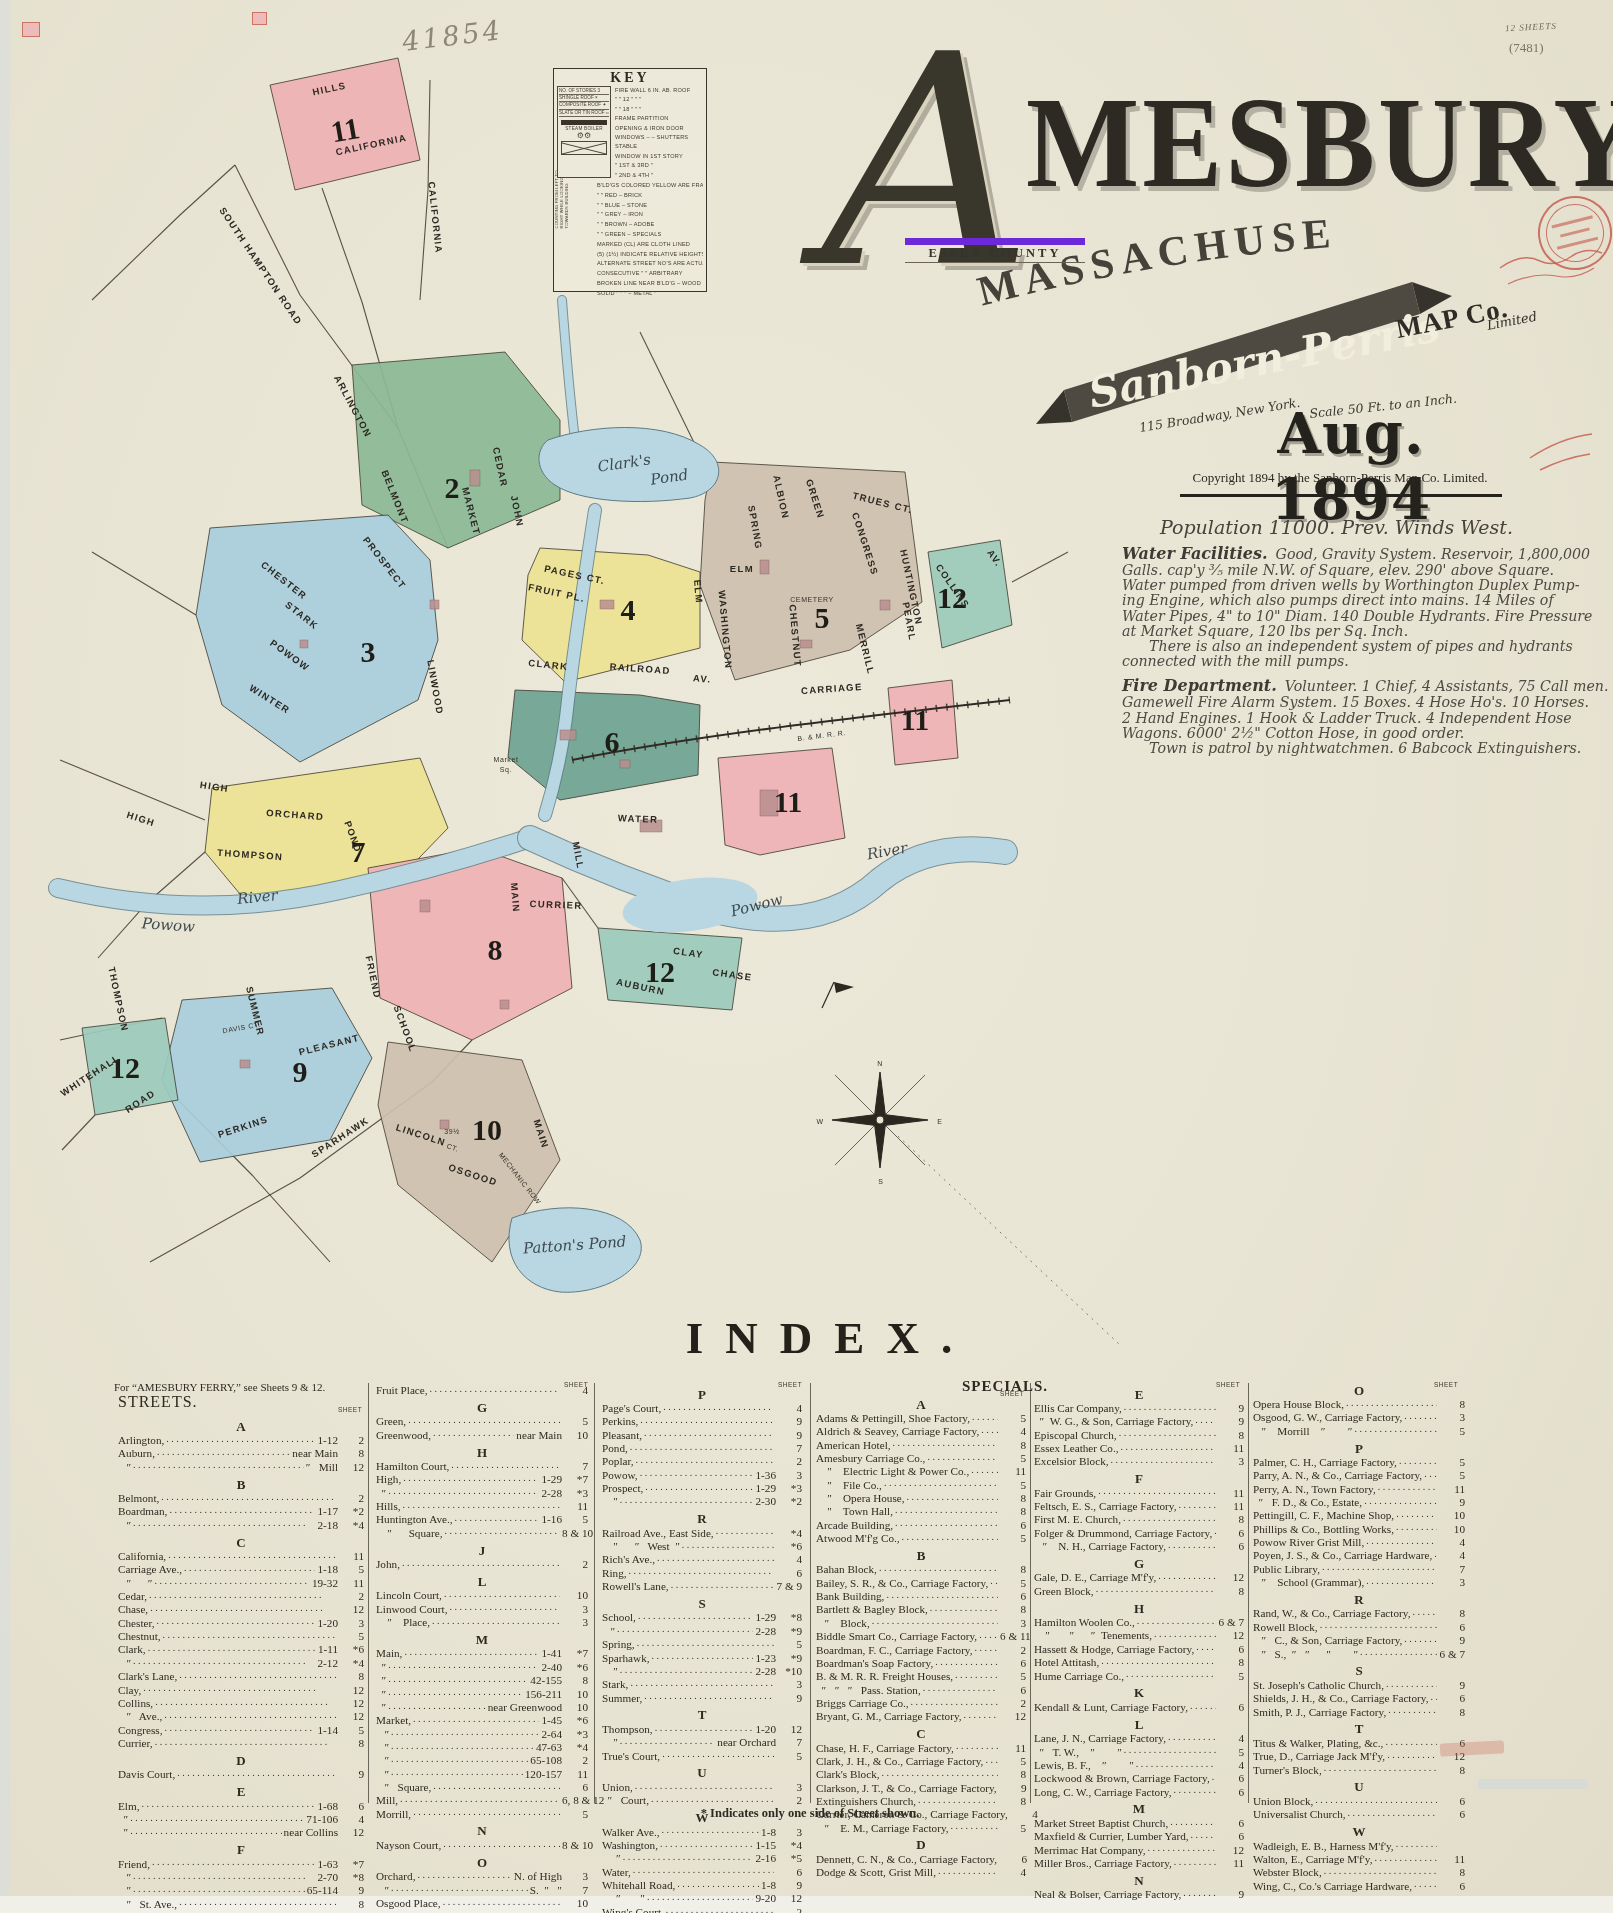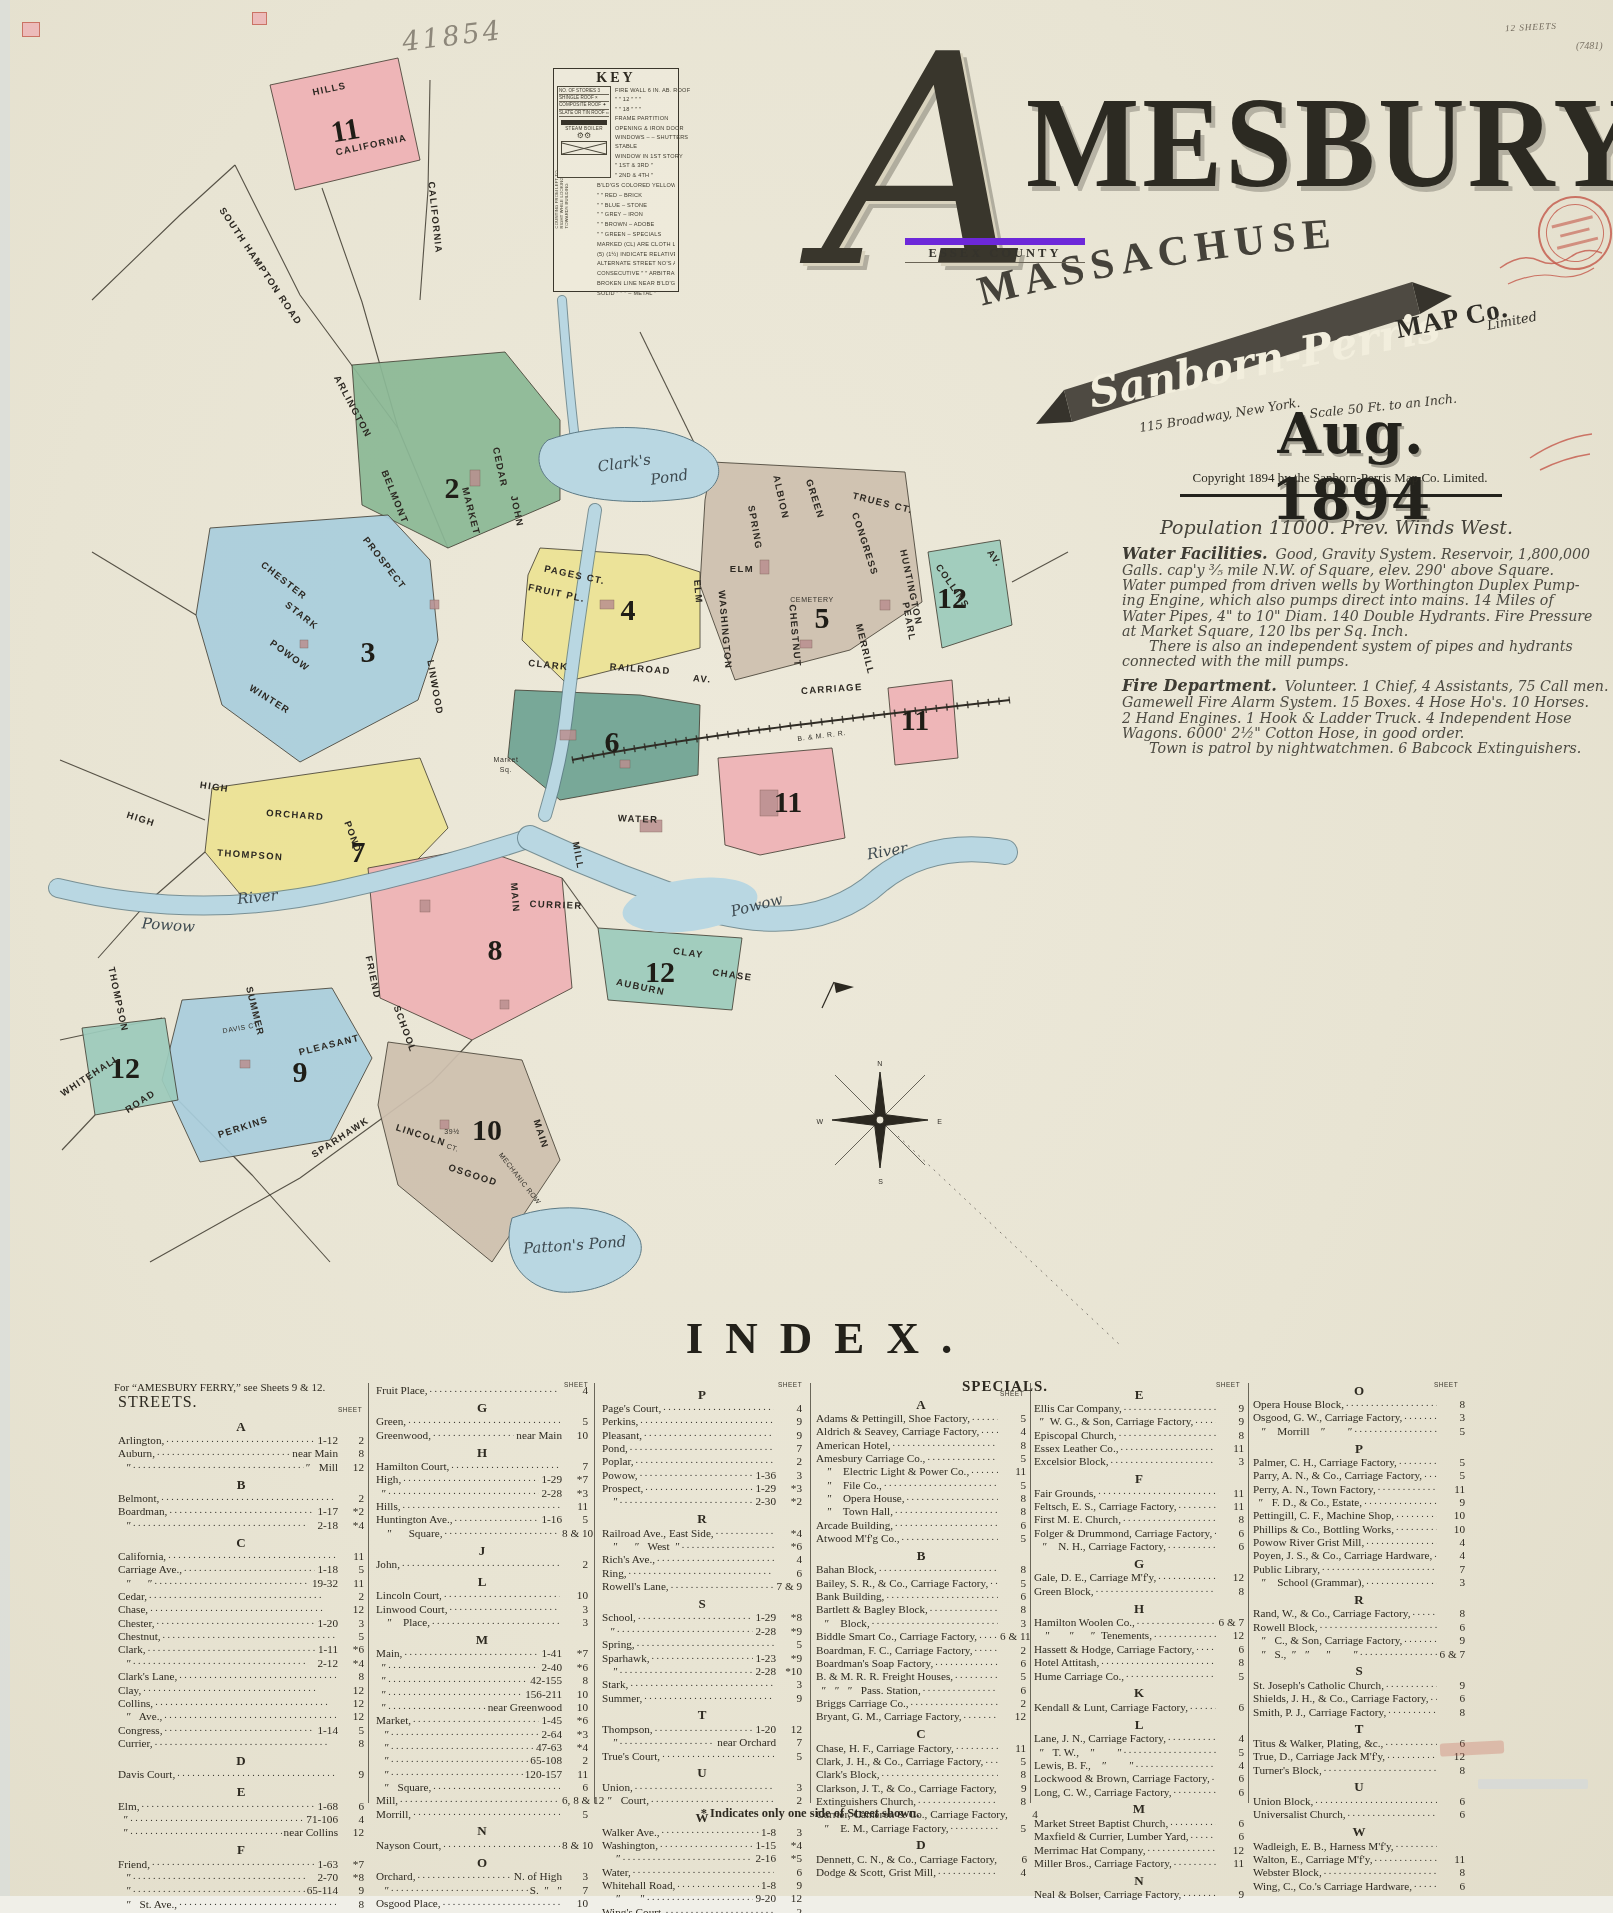--- a/index.html
+++ b/index.html
@@ -30,24 +30,24 @@
   .mass{font-family:"Liberation Serif",serif;font-weight:bold;font-size:42px;letter-spacing:7px;fill:#45423a;}
   .script-big{font-family:"DejaVu Serif",serif;font-style:italic;font-weight:bold;font-size:42px;fill:#f2eedd;}
   .map-co{font-family:"Liberation Serif",serif;font-weight:bold;font-size:27px;fill:#2e2c26;letter-spacing:1px;}
   .limited{font-family:"DejaVu Serif",serif;font-style:italic;font-size:13px;fill:#2e2c26;}
   .addr{font-family:"DejaVu Serif",serif;font-style:italic;font-size:12.5px;fill:#3a372f;}
 
   .abs{position:absolute;}
   .pencil{left:402px;top:20px;font-family:"DejaVu Serif",serif;font-style:italic;
           font-size:27px;color:#8d877a;transform:rotate(-7deg);letter-spacing:3px;}
   .sheetcount{left:1505px;top:22px;font-style:italic;font-size:9px;color:#6d6558;transform:rotate(-3deg);letter-spacing:1px;}
-  .platenum{left:1576px;top:40px;font-style:italic;font-size:10px;color:#7c7466;}
+  .platenum{left:1509px;top:40px;font-size:13px;color:#7c7466;}
 
   
-  .keybox{left:553px;top:68px;width:126px;height:224px;border:1.2px solid #3a362c;
+  .keybox{left:553px;top:68px;width:154px;height:224px;border:1.2px solid #3a362c;
           background:rgba(240,236,223,.55);padding:2px 3px;box-sizing:border-box;}
   .keytitle{text-align:center;font-weight:bold;font-size:14px;letter-spacing:3px;line-height:14px;}
   .keycols{position:relative;height:94px;}
   .kminibox{position:absolute;left:0;top:1px;width:54px;height:92px;border:.8px solid #4a4638;
             font-family:"Liberation Sans",sans-serif;font-size:4.6px;color:#403c30;padding:1px;box-sizing:border-box;}
   .kminirow{border-bottom:.6px solid #6a6456;line-height:6.2px;white-space:nowrap;overflow:hidden;}
   .kbar{height:5px;background:#37332a;margin:3px 2px 1px;}
   .kboiler{text-align:center;font-size:4.6px;letter-spacing:.3px;}
   .kgears{text-align:center;font-size:8px;line-height:9px;color:#4a4638;}
   .kxbox{height:12px;border:.7px solid #4a4638;margin:1px 2px;position:relative;overflow:hidden;}

